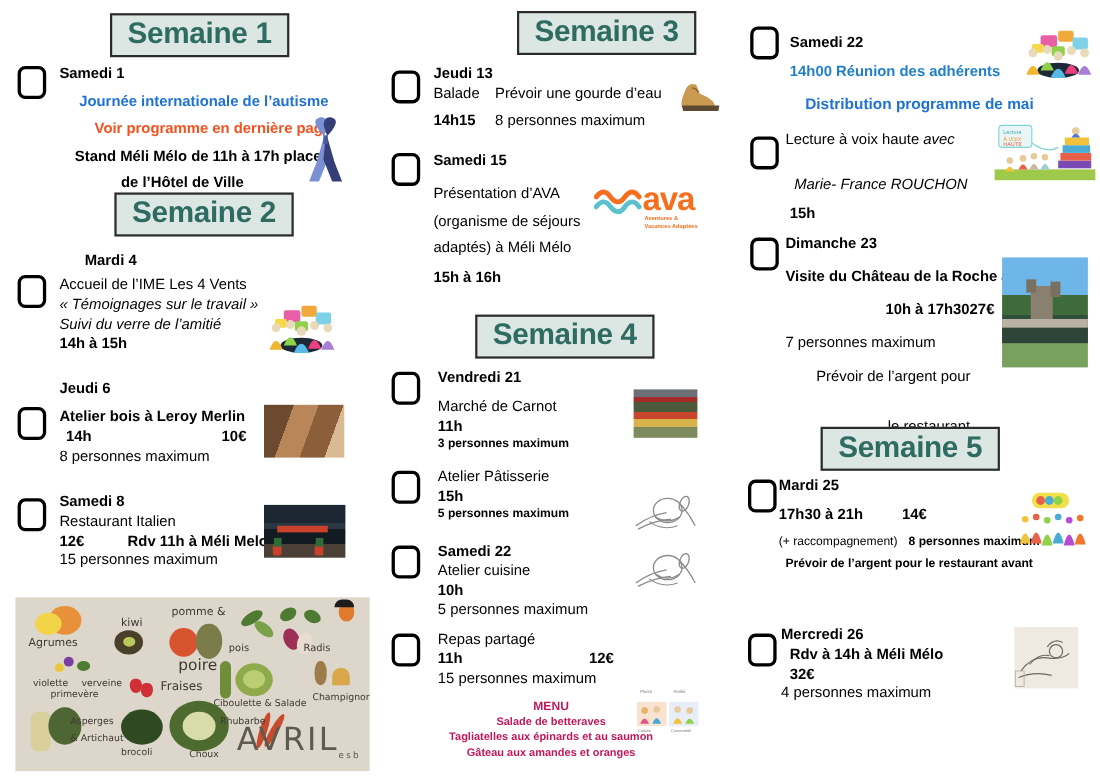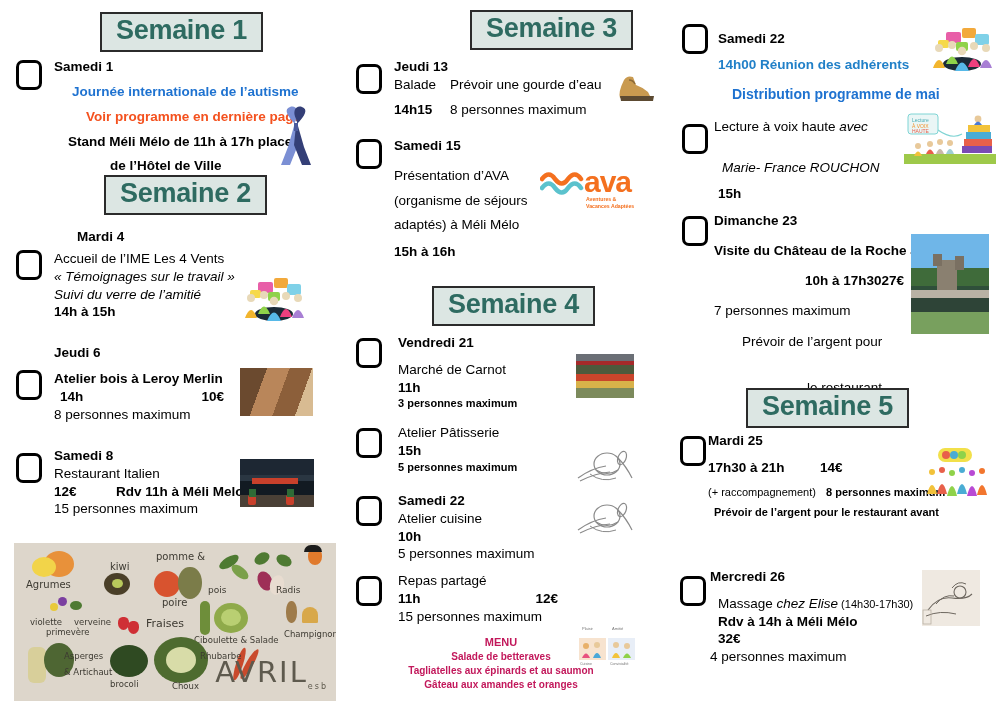--- a/index.html
+++ b/index.html
@@ -207,21 +207,21 @@
     <div class="blob" style="left:18px;top:14px;width:24px;height:20px;background:#f2d449;"></div>
     <div class="vlabel" style="left:12px;top:36px;font-size:10px;">Agrumes</div>
 
     <div class="blob" style="left:90px;top:30px;width:26px;height:22px;background:#4a3f28;"></div>
     <div class="blob" style="left:98px;top:36px;width:11px;height:9px;background:#b9c95c;"></div>
     <div class="vlabel" style="left:96px;top:18px;font-size:10px;">kiwi</div>
 
     <div class="vlabel" style="left:142px;top:8px;font-size:10px;">pomme &amp;</div>
     <div class="blob" style="left:140px;top:28px;width:26px;height:26px;background:#d8532f;"></div>
     <div class="blob" style="left:164px;top:24px;width:24px;height:32px;background:#7b7c49;border-radius:48% 48% 50% 50%;"></div>
-    <div class="vlabel" style="left:148px;top:54px;font-size:10px;">poire</div>
+    <div class="vlabel" style="left:148px;top:54px;font-size:14px;">poire</div>
 
     <div class="blob" style="left:204px;top:14px;width:22px;height:10px;background:#4e7a32;transform:rotate(-32deg);"></div>
     <div class="blob" style="left:216px;top:24px;width:20px;height:10px;background:#7aa04a;transform:rotate(38deg);"></div>
     <div class="vlabel" style="left:194px;top:42px;font-size:9px;">pois</div>
 
     <div class="blob" style="left:244px;top:28px;width:14px;height:20px;background:#9e2f57;transform:rotate(-24deg);"></div>
     <div class="blob" style="left:256px;top:32px;width:14px;height:20px;background:#e8dcd0;transform:rotate(14deg);"></div>
     <div class="blob" style="left:240px;top:10px;width:16px;height:11px;background:#4e7a32;transform:rotate(-30deg);"></div>
     <div class="blob" style="left:262px;top:12px;width:16px;height:11px;background:#4e7a32;transform:rotate(26deg);"></div>
     <div class="vlabel" style="left:262px;top:42px;font-size:9px;">Radis</div>
@@ -526,21 +526,20 @@
         <circle cx="58" cy="27" r="3" fill="#f2762e"></circle>
           <path d="M53 51 q5-20 10 0z" fill="#f2762e"></path>
       </g>
     </svg>
   </div>
 
   <div class="entry" style="left:0;top:562px;width:334px;height:96px;">
     <div class="cbx" style="left:14px;top:14px;"></div>
     <div class="body" style="left:44px;top:6px;width:250px;">
       <div class="ln f13 b">Mercredi 26</div>
-      <div class="ln f13" style="margin-top:9px;margin-left:8px;"><span>Massage </span><span class="i">chez Elise</span><span class="f11"> (14h30-17h30)</span></div>
       <div class="ln f13 b" style="margin-left:8px;display:flex;flex-direction:column;">
         <span style="min-width:190px;">Rdv à 14h à Méli Mélo</span>
         <span>32€</span>
       </div>
       <div class="ln f13">4 personnes maximum</div>
     </div>
     <svg class="art" style="left:256px;top:8px;" width="58" height="56" viewBox="0 0 58 56">
       <rect x="0" y="0" width="58" height="56" fill="#efe9e1"></rect>
       <path d="M6 40 q10-14 24-12 q14 2 20-4" stroke="#6e6860" stroke-width="1.1" fill="none"></path>
       <path d="M14 34 q8-10 18-8" stroke="#6e6860" stroke-width="1" fill="none"></path>

